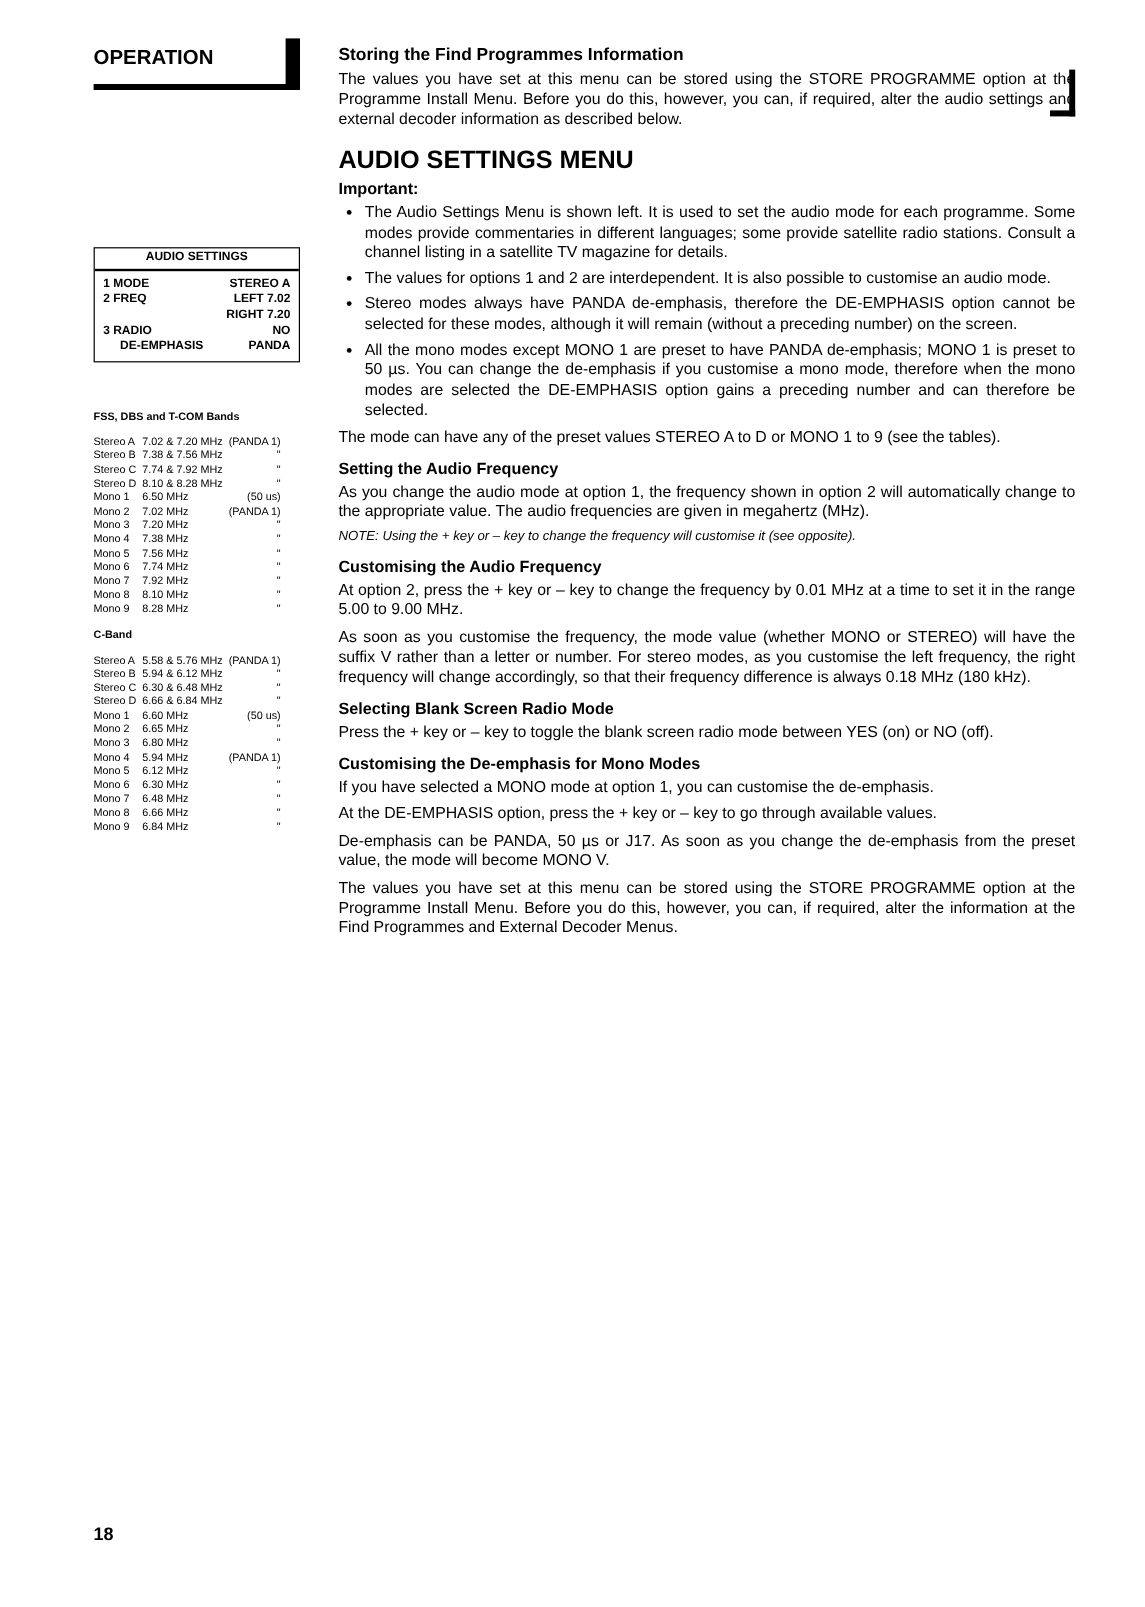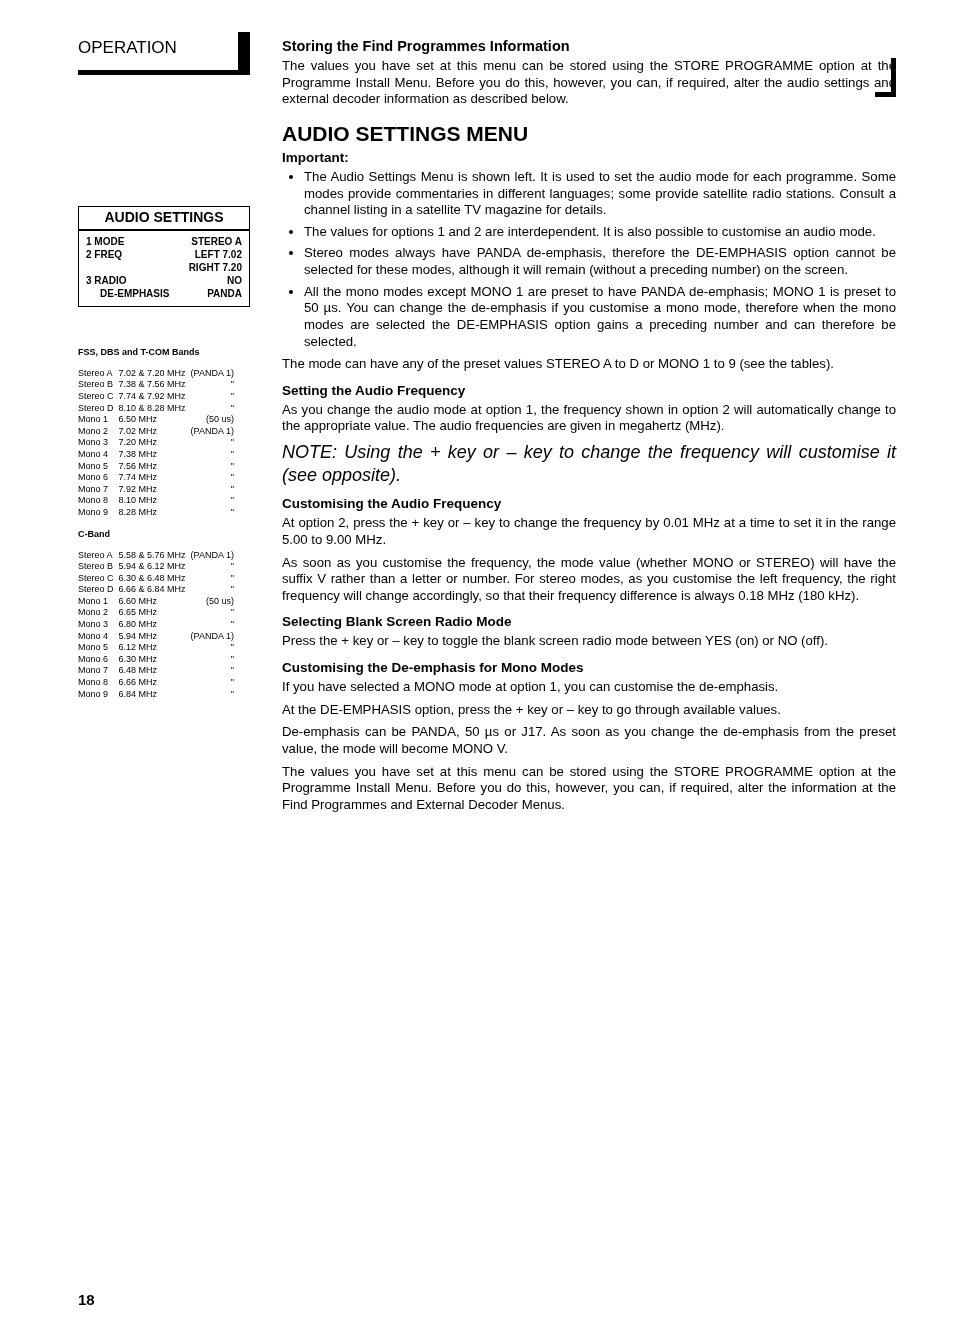--- a/index.html
+++ b/index.html
@@ -21,21 +21,21 @@
     width: 204px;
     flex: 0 0 204px;
     position: relative;
   }
   .right-col {
     flex: 1;
     padding-left: 0px;
   }
   .op-title {
     font-size: 17px;
-    font-weight: normal;
+    font-weight: bold;
     padding-right: 10px;
   }
   .op-bar-r {
     display: inline-block;
     width: 12px;
     height: 38px;
     background: #000;
     position: absolute;
     left: 160px;
     top: -6px;
@@ -52,21 +52,21 @@
     border: 1px solid #000;
     margin-top: 148px;
     padding: 4px 7px 6px 7px;
     font-size: 10px;
     width: 172px;
     box-sizing: border-box;
   }
   .menu-box .mb-title {
     text-align: center;
     font-weight: bold;
-    font-size: 14px;
+    font-size: 10px;
     border-bottom: 2px solid #000;
     padding: 2px 0 4px 0;
     margin: -4px -7px 4px -7px;
   }
   .menu-box table { width: 100%; border-collapse: collapse; }
   .menu-box td { font-size: 10px; padding: 1px 0; }
   .menu-box .r { text-align: right; font-weight: bold; }
   .menu-box .l { font-weight: bold; }
   .menu-box .indent { padding-left: 14px; font-weight: bold; }
   .tbl-head {
@@ -100,21 +100,21 @@
     font-weight: bold;
     margin: 10px 0 4px 0;
   }
   p.body {
     font-size: 13.2px;
     line-height: 1.26;
     margin: 0 0 6px 0;
     text-align: justify;
   }
   p.note {
-    font-size: 18px;
+    font-size: 11px;
     font-style: italic;
     line-height: 1.26;
     margin: 0 0 6px 0;
     text-align: justify;
   }
   ul.bul {
     margin: 4px 0 6px 0;
     padding-left: 22px;
   }
   ul.bul li {
@@ -128,21 +128,21 @@
     right: 58px;
     top: 58px;
     width: 16px;
     height: 34px;
     border-right: 5px solid #000;
     border-bottom: 5px solid #000;
   }
   .page-num {
     position: absolute;
     left: 78px;
-    bottom: 31px;
+    bottom: 52px;
     font-size: 15px;
     font-weight: bold;
   }
 </style>
 </head>
 <body>
 
 <div class="corner-j"></div>
 
 <div class="page">

